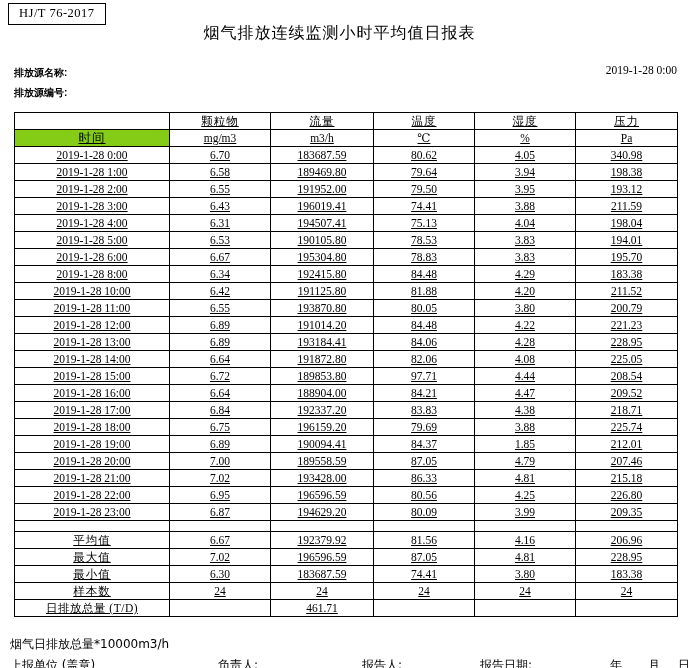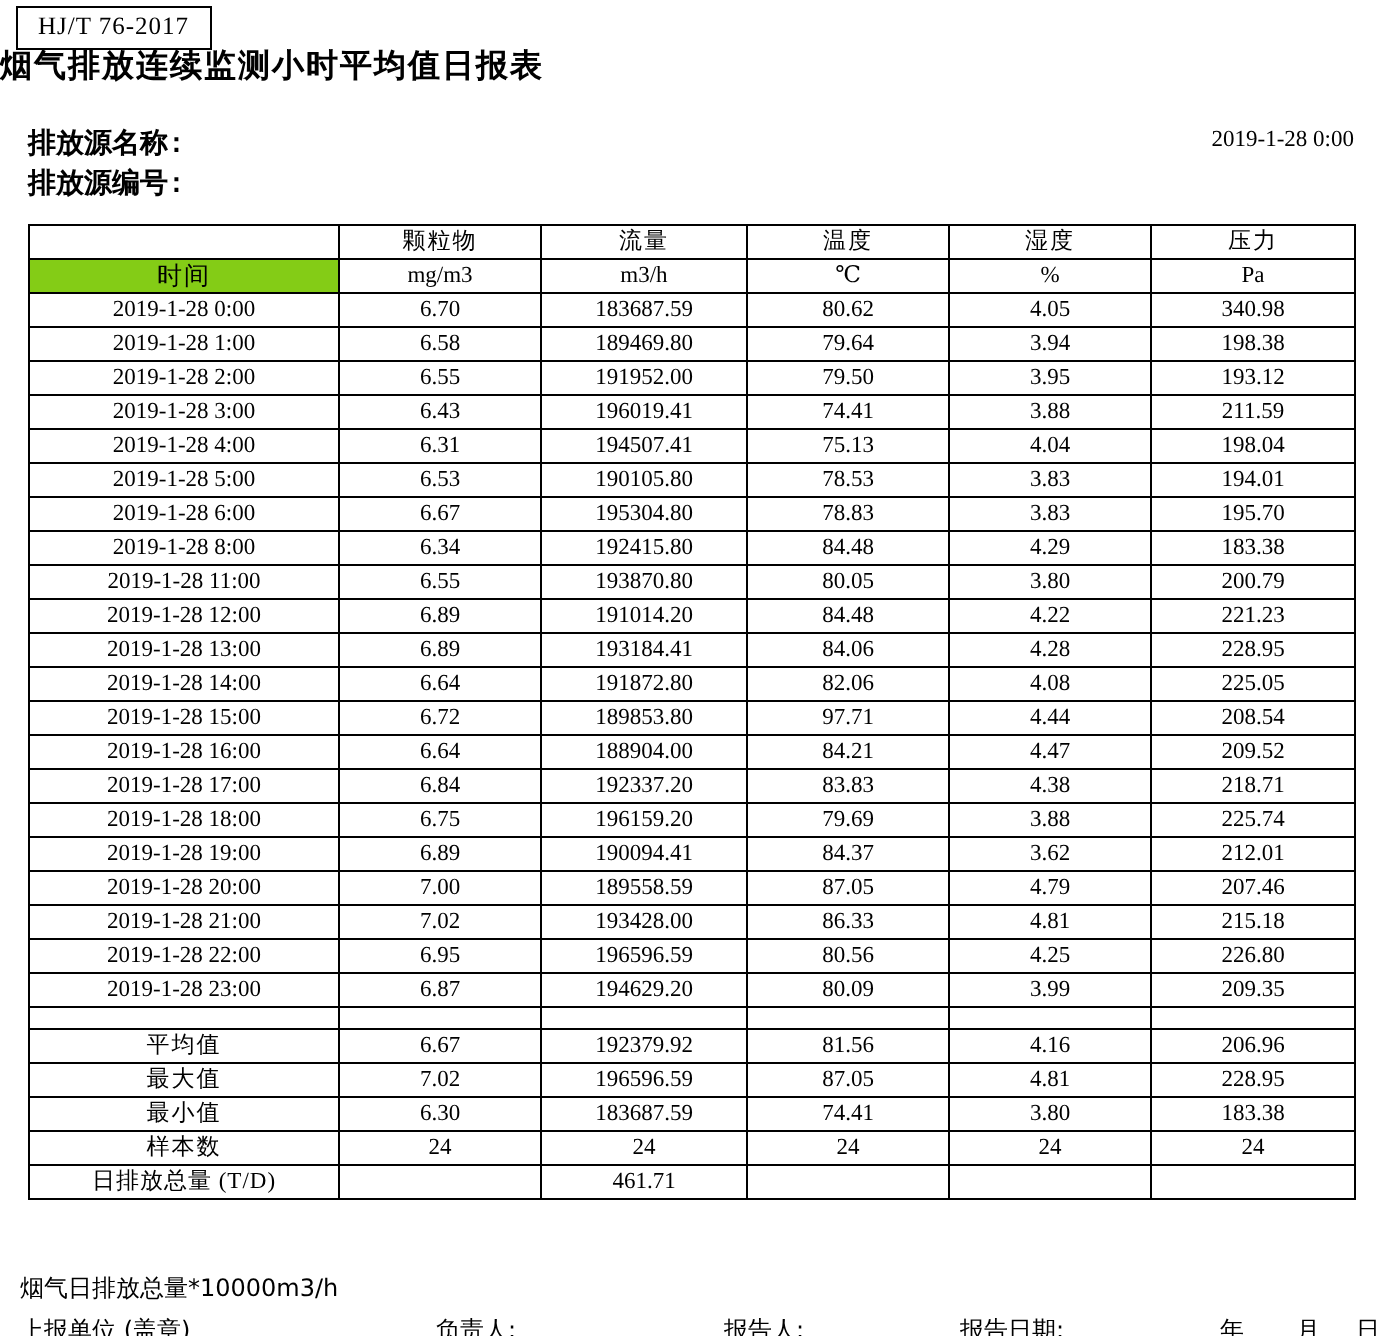--- a/index.html
+++ b/index.html
@@ -16,42 +16,44 @@
     position:absolute;left:8px;top:3px;
     border:1px solid #000;
     padding:2px 10px 3px 10px;
     font-size:12.5px;
     letter-spacing:0.5px;
     font-family:"Liberation Serif","DejaVu Serif",serif;
     text-align:right;
   }
   .title{
     position:absolute;left:0;top:23px;width:679px;
+    text-align:center;
     font-size:16px;
-    font-weight:bold;
+    font-weight:normal;
     letter-spacing:1px;
     font-family:"DejaVu Sans","Liberation Sans",sans-serif;
   }
   .meta-left{
     position:absolute;left:14px;top:63px;
-    font-size:14px;font-weight:bold;
+    font-size:10px;font-weight:bold;
     line-height:20px;
-    font-family:Liberation Mono, monospace;
+    font-family:Liberation Sans, sans-serif;
   }
   .meta-left div{white-space:nowrap;}
   .meta-right{
     position:absolute;right:14px;top:64px;
     font-size:11.5px;
     font-family:"Liberation Serif","DejaVu Serif",serif;
   }
   table.main{
     position:absolute;left:14px;top:112px;
     border-collapse:collapse;
     width:663px;
     table-layout:fixed;
+    text-decoration:underline;
   }
   table.main td{
     border:1px solid #000;
     text-align:center;
     font-family:"Liberation Serif","DejaVu Serif",serif;
     font-size:11.5px;
     height:16px;
     padding:0;
     line-height:16px;
     white-space:nowrap;
@@ -208,20 +210,28 @@
     </tr>
     <tr>
       <td class="time-cell">2019-1-28  8:00</td>
       <td>6.34</td>
       <td>192415.80</td>
       <td>84.48</td>
       <td>4.29</td>
       <td>183.38</td>
     </tr>
     <tr>
+      <td class="time-cell">2019-1-28  10:00</td>
+      <td>6.42</td>
+      <td>191125.80</td>
+      <td>81.88</td>
+      <td>4.20</td>
+      <td>211.52</td>
+    </tr>
+    <tr>
       <td class="time-cell">2019-1-28  11:00</td>
       <td>6.55</td>
       <td>193870.80</td>
       <td>80.05</td>
       <td>3.80</td>
       <td>200.79</td>
     </tr>
     <tr>
       <td class="time-cell">2019-1-28  12:00</td>
       <td>6.89</td>
@@ -276,21 +286,21 @@
       <td>196159.20</td>
       <td>79.69</td>
       <td>3.88</td>
       <td>225.74</td>
     </tr>
     <tr>
       <td class="time-cell">2019-1-28  19:00</td>
       <td>6.89</td>
       <td>190094.41</td>
       <td>84.37</td>
-      <td>3.62</td>
+      <td>1.85</td>
       <td>212.01</td>
     </tr>
     <tr>
       <td class="time-cell">2019-1-28  20:00</td>
       <td>7.00</td>
       <td>189558.59</td>
       <td>87.05</td>
       <td>4.79</td>
       <td>207.46</td>
     </tr>

